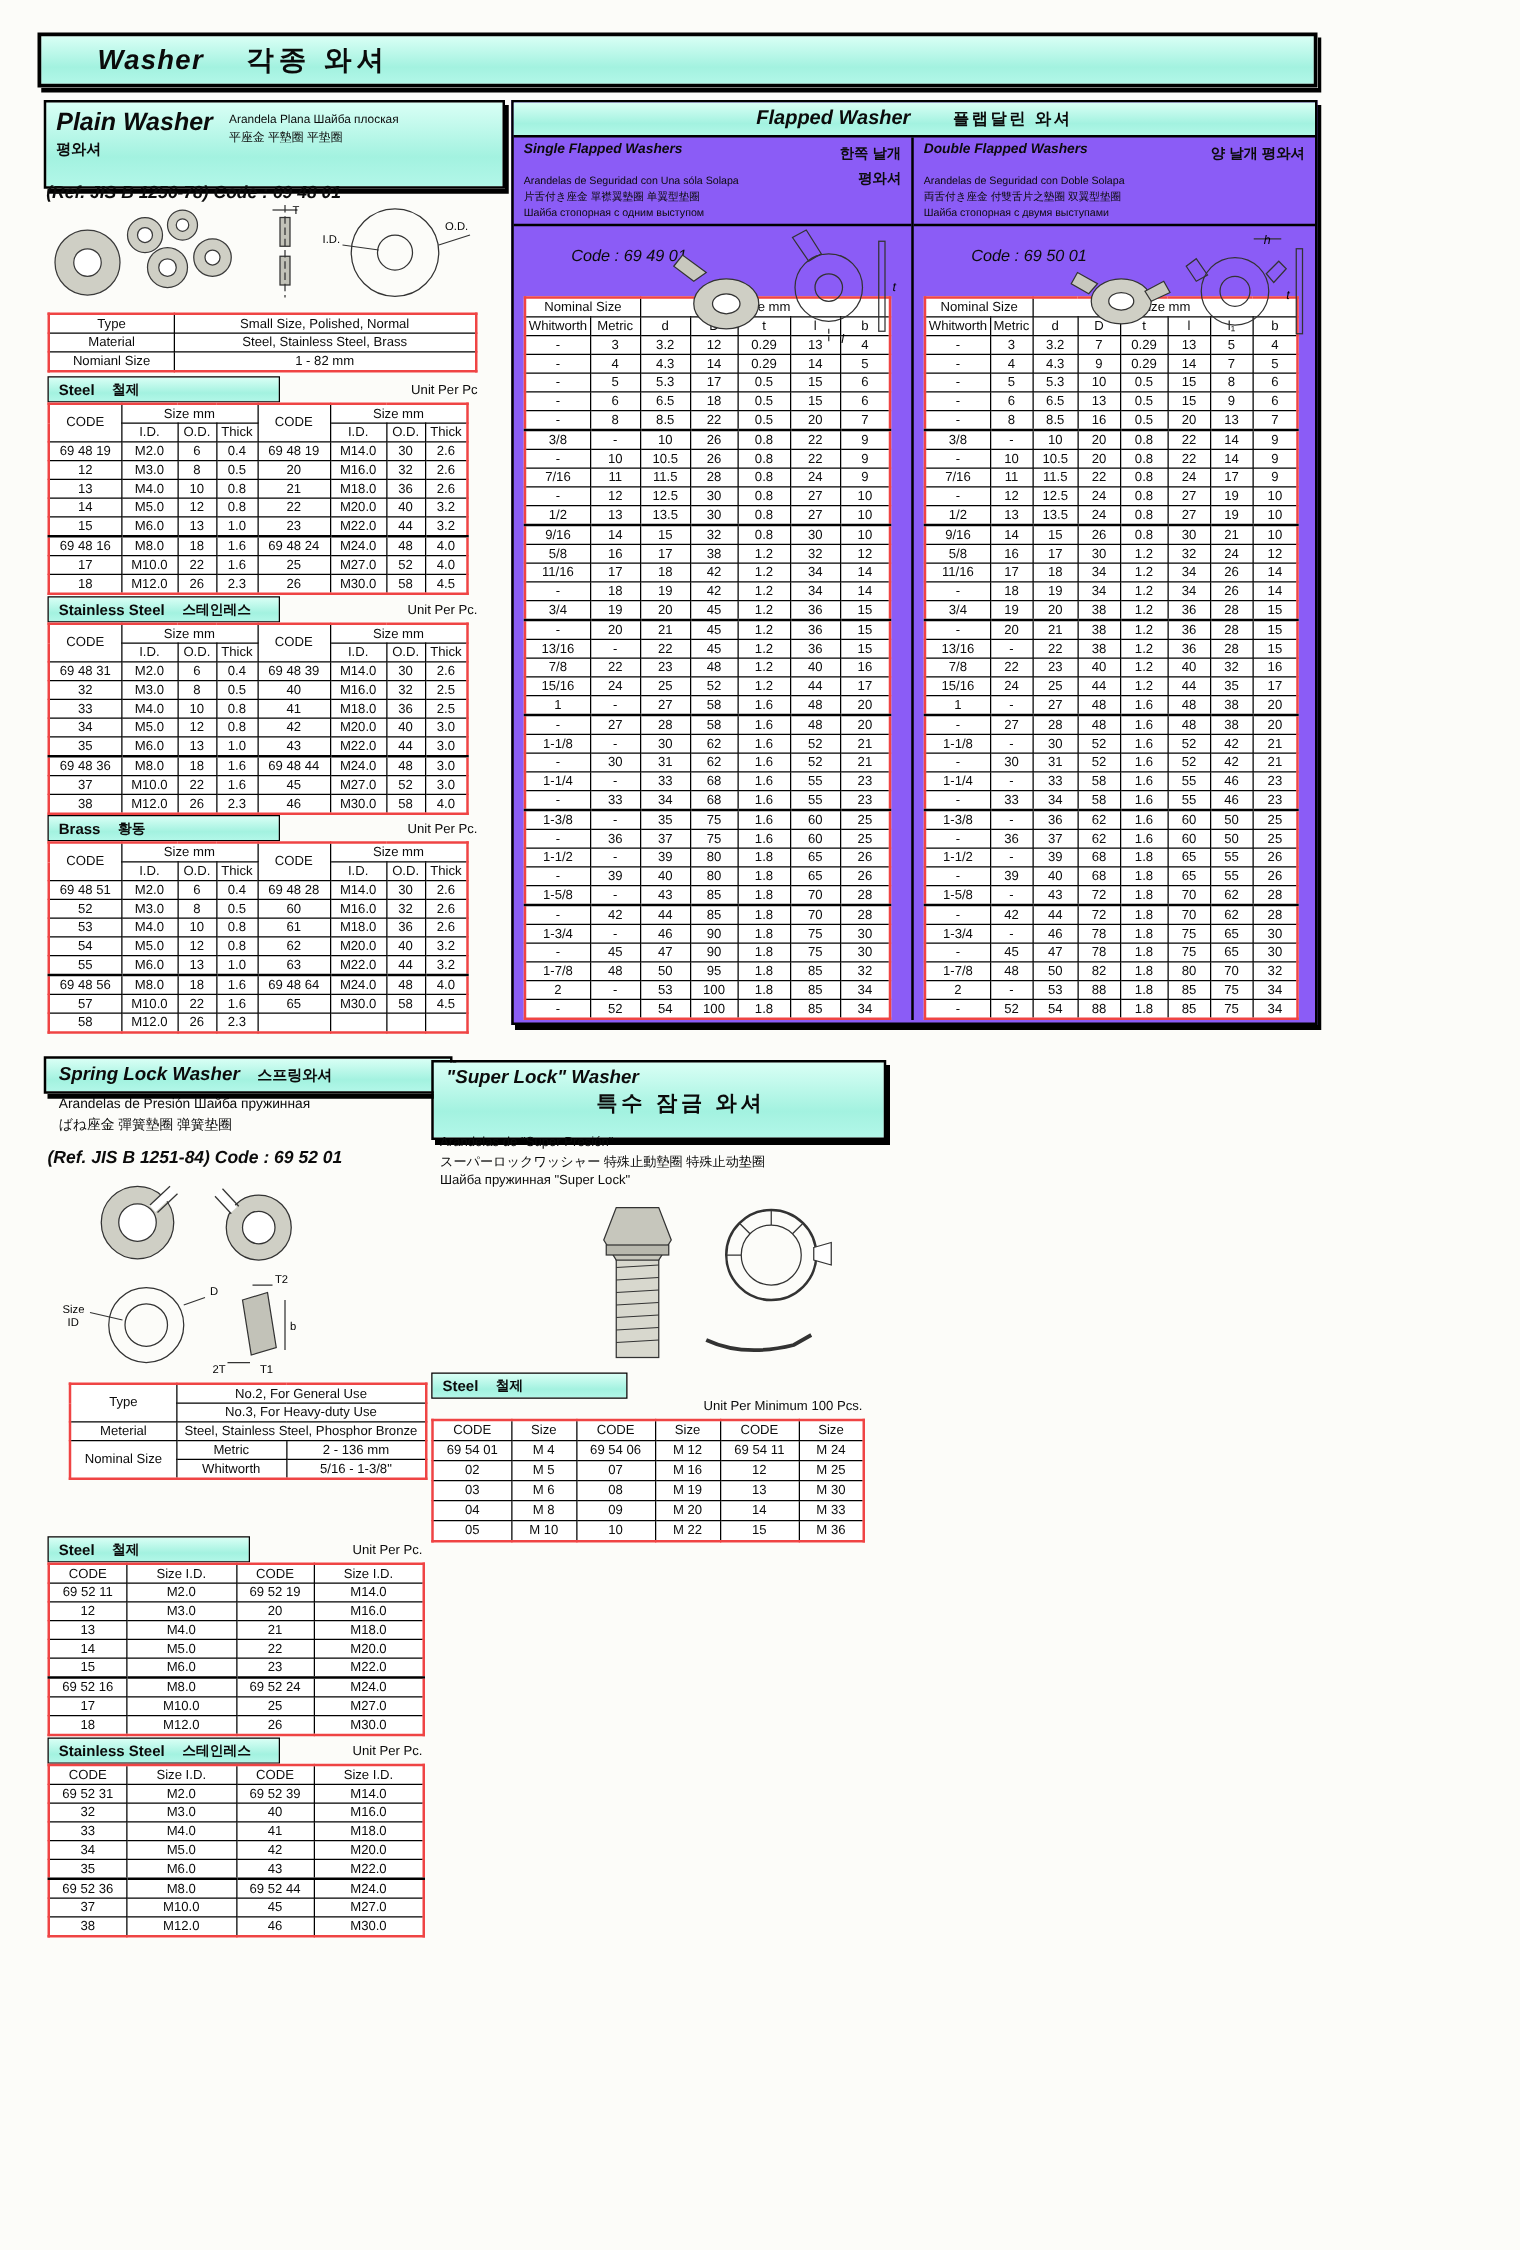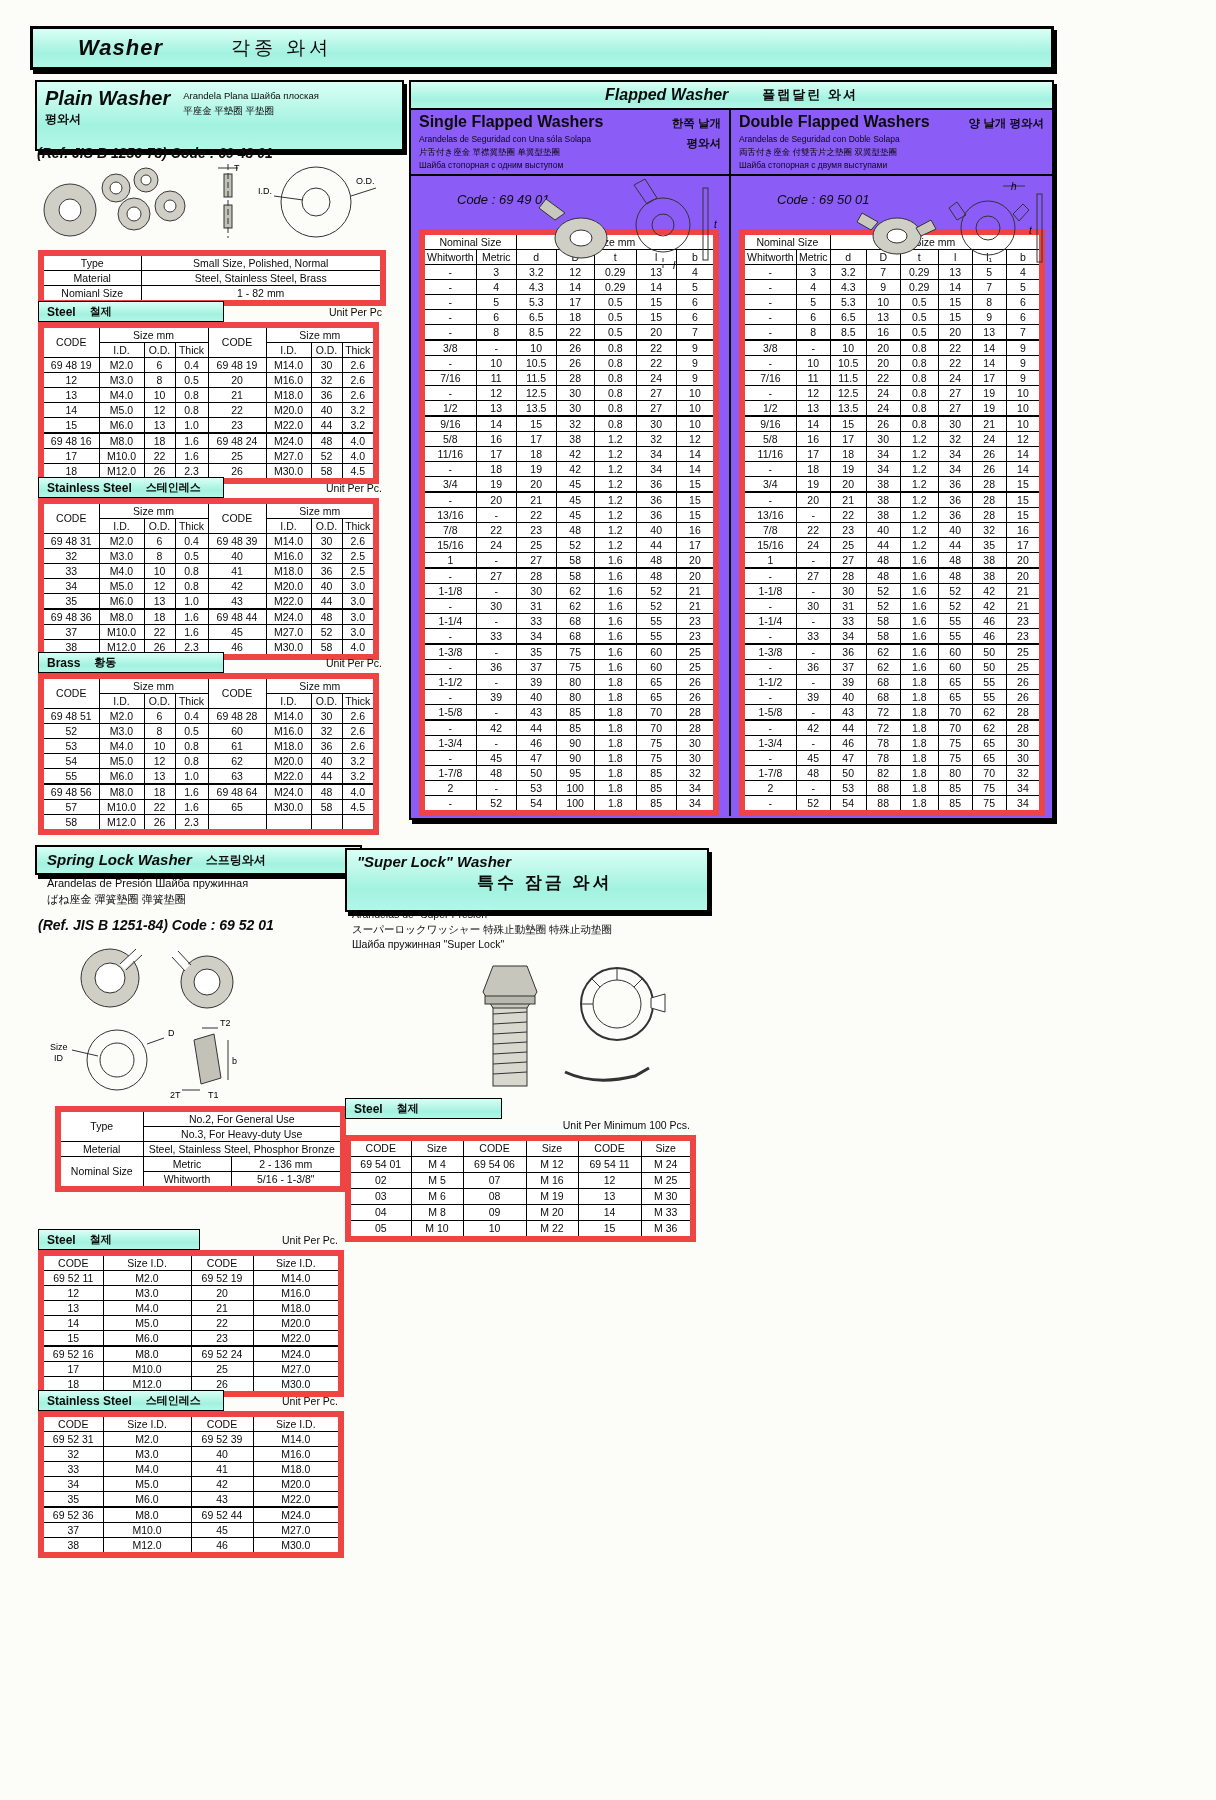--- a/index.html
+++ b/index.html
@@ -6,38 +6,38 @@
   body{width:1216px;height:1800px;position:relative;background:#fcfcf9;
        font-family:"Liberation Sans",sans-serif;color:#0b0b0b;overflow:hidden}
   .abs{position:absolute}
   .cyan{background:linear-gradient(180deg,#d9fff5 0%,#a3f2e0 65%,#b2f7e8 100%)}
   .shadow{box-shadow:3px 4px 0 #000}
 
   
   .page-bar{left:30px;top:26px;width:973px;height:38px;border:3px solid #000;
             display:flex;align-items:center;padding-left:45px}
   .page-bar .t-en{font-style:italic;font-weight:bold;font-size:22px;letter-spacing:1px}
-  .page-bar .t-kr{font-weight:normal;font-size:19px;margin-left:68px;letter-spacing:4px}
+  .page-bar .t-kr{font-weight:bold;font-size:22px;margin-left:34px;letter-spacing:4px}
 
   
   .sec-hdr{border:2px solid #000;display:flex;padding:5px 8px;align-items:flex-start}
   .big-title{font-style:italic;font-weight:bold;font-size:20px;line-height:1.1}
   .big-kr{font-weight:bold;font-size:12px;margin-top:2px}
   .alt-lines{font-size:9.5px;line-height:1.55;margin-left:13px;margin-top:2px}
   .ref-line{font-style:italic;font-weight:bold;font-size:14px}
 
   
   .mat-bar{border:1px solid #000;display:flex;align-items:center;padding-left:8px;gap:14px;
            font-weight:bold;font-size:12px}
   .mat-bar .kr{font-size:11px;font-weight:bold}
   .unit{font-size:10.5px;text-align:right}
 
   
   table{border-collapse:collapse;background:#fff}
-  table.data{border:6px solid #ef4444}
+  table.data{border:2px solid #ef4444}
   table.data td{border:1px solid #000;text-align:center;font-size:10.5px;height:14px;
                 line-height:1;padding:0 2px;white-space:nowrap}
   tr.heavy td{border-top:2px solid #000}
   td.code{text-align:right;padding-right:7px}
   td.idcol{text-align:left;padding-left:7px}
   td.szcol{text-align:left;padding-left:10px}
   td.hdr{font-size:10px}
   td.lft{text-align:left;padding-left:6px}
   .spec td{height:15px;font-size:10.5px}
   .spec2 td{height:20px;font-size:10.5px}
@@ -46,21 +46,21 @@
   .fw-box{left:409px;top:80px;width:641px;height:736px;border:2px solid #000;background:#8b5cf6}
   .fw-title{height:26px;border-bottom:2px solid #000;display:flex;align-items:center;
             justify-content:center;gap:34px}
   .fw-title .t{font-style:italic;font-weight:bold;font-size:16px}
   .fw-title .k{font-weight:bold;font-size:13px;letter-spacing:2px}
   .fw-body{display:flex;height:706px}
   .fw-half{width:318px;border-right:2px solid #000;display:flex;flex-direction:column}
   .fw-half.rgt{flex:1;border-right:none}
   .fw-sub{height:70px;border-bottom:2px solid #000;padding:3px 8px;display:flex;
           justify-content:space-between}
-  .fw-sub-title{font-weight:bold;font-size:16px;margin-bottom:2px}
+  .fw-sub-title{font-style:italic;font-weight:bold;font-size:11px;margin-bottom:13px}
   .fw-alt{font-size:8.5px;line-height:1.5}
   .fw-kr{font-weight:bold;font-size:11.5px;text-align:right;line-height:1.7;padding-top:1px;
          white-space:nowrap}
   .fw-draw{height:100px;position:relative}
   .fw-code{position:absolute;left:46px;top:16px;font-style:italic;font-weight:normal;font-size:13px}
   .fw-draw svg{position:absolute;right:4px;top:2px}
   .fw-tblwrap{padding:2px 0 0 8px}
   .fw-tblwrap td{height:12px;font-size:10px;padding:0 1px}
 
   svg{display:block}

